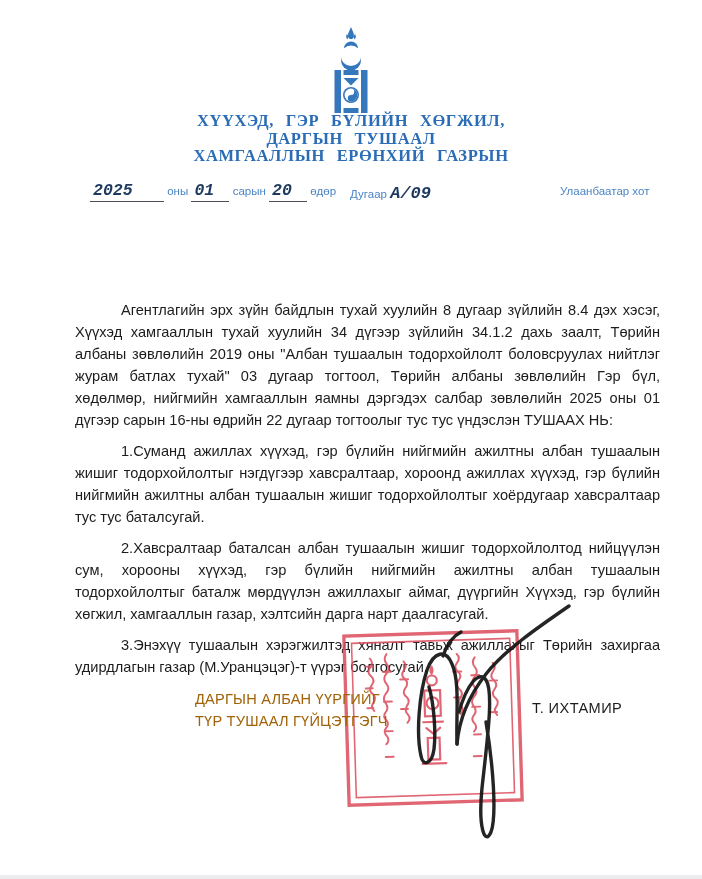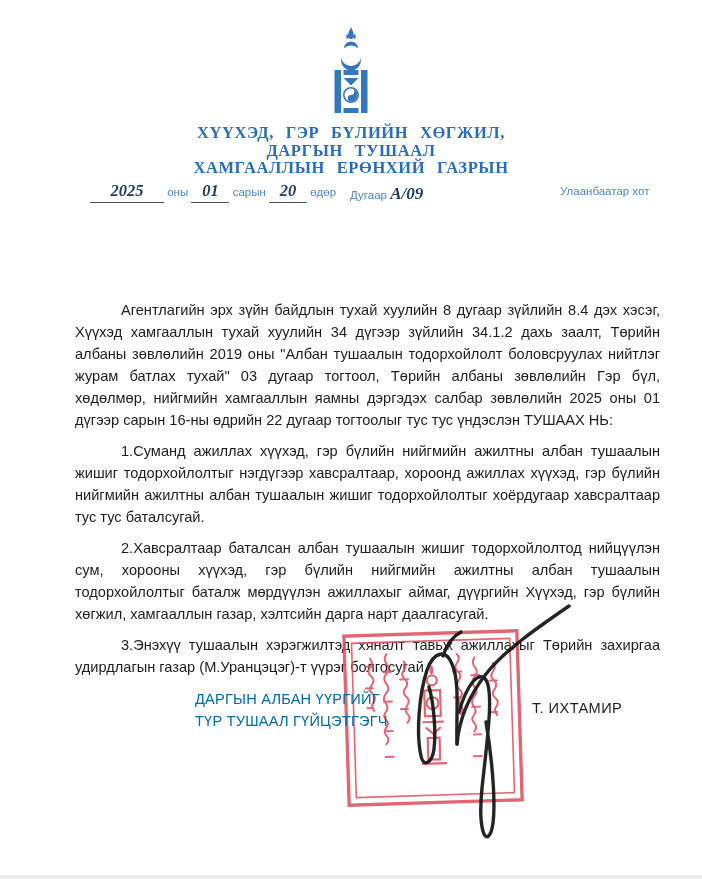--- a/index.html
+++ b/index.html
@@ -14,36 +14,36 @@
     content:"";position:absolute;left:0;right:0;bottom:0;height:4px;
     background:#ececef;
   }
   
   .emblem{
     position:absolute;top:26px;left:50%;transform:translateX(-50%);
     width:60px;height:90px;
   }
   
   .letterhead{
-    position:absolute;top:124px;left:0;width:100%;
+    position:absolute;top:112px;left:0;width:100%;
     text-align:center;
     font-family:"Liberation Serif", serif;
     font-weight:bold;
     font-size:16.5px;line-height:17.5px;
     letter-spacing:0.6px;word-spacing:7px;
     color:#2a6cb5;
   }
   
   .date-row{position:absolute;top:181px;left:0;width:100%;height:26px;font-size:11.5px;color:#4a84c4;}
   .date-left{position:absolute;left:90px;top:0;white-space:nowrap;}
   .hand{
-    font-family:Liberation Serif, serif;
+    font-family:Liberation Mono, monospace;
     font-style:italic;font-weight:bold;
     font-size:16.5px;color:#1e3a5f;
-    display:inline-block;text-align:center;vertical-align:baseline;
+    display:inline-block;text-align:left;vertical-align:baseline;
   }
   .blank{border-bottom:1.4px solid #4d4d55;padding:0 3px 1px 3px;}
   .blank.year{min-width:68px;}
   .blank.small{min-width:32px;}
   .doc-number{position:absolute;left:350px;top:3px;white-space:nowrap;}
   .doc-number .hand{font-size:17px;margin-left:0;}
   .city{position:absolute;left:560px;top:4px;color:#4a84c4;}
   
   .doc-title{
     position:absolute;top:247px;left:0;width:100%;
@@ -53,21 +53,21 @@
   .body-text{
     position:absolute;top:299px;left:75px;width:585px;
     font-size:14.6px;line-height:22px;color:#1c1c1e;
     text-align:justify;
   }
   .body-text p{margin:0 0 9px 0;text-indent:46px;}
   
   .sig-section{position:absolute;top:620px;left:0;width:100%;height:230px;}
   .sig-position{
     position:absolute;left:195px;top:68px;
-    font-size:14.6px;line-height:22px;color:#0369a1;letter-spacing:0.2px;
+    font-size:14.6px;line-height:22px;color:#a16207;letter-spacing:0.2px;
   }
   .sig-name{
     position:absolute;left:532px;top:80px;
     font-size:14.6px;color:#1c1c1e;letter-spacing:0.4px;
   }
   .stamp{position:absolute;left:344px;top:10px;width:178px;height:176px;transform:rotate(-1.8deg);opacity:0.88;}
   .signature-ink{position:absolute;left:355px;top:-28px;width:230px;height:262px;}
 </style>
 </head>
 <body>

